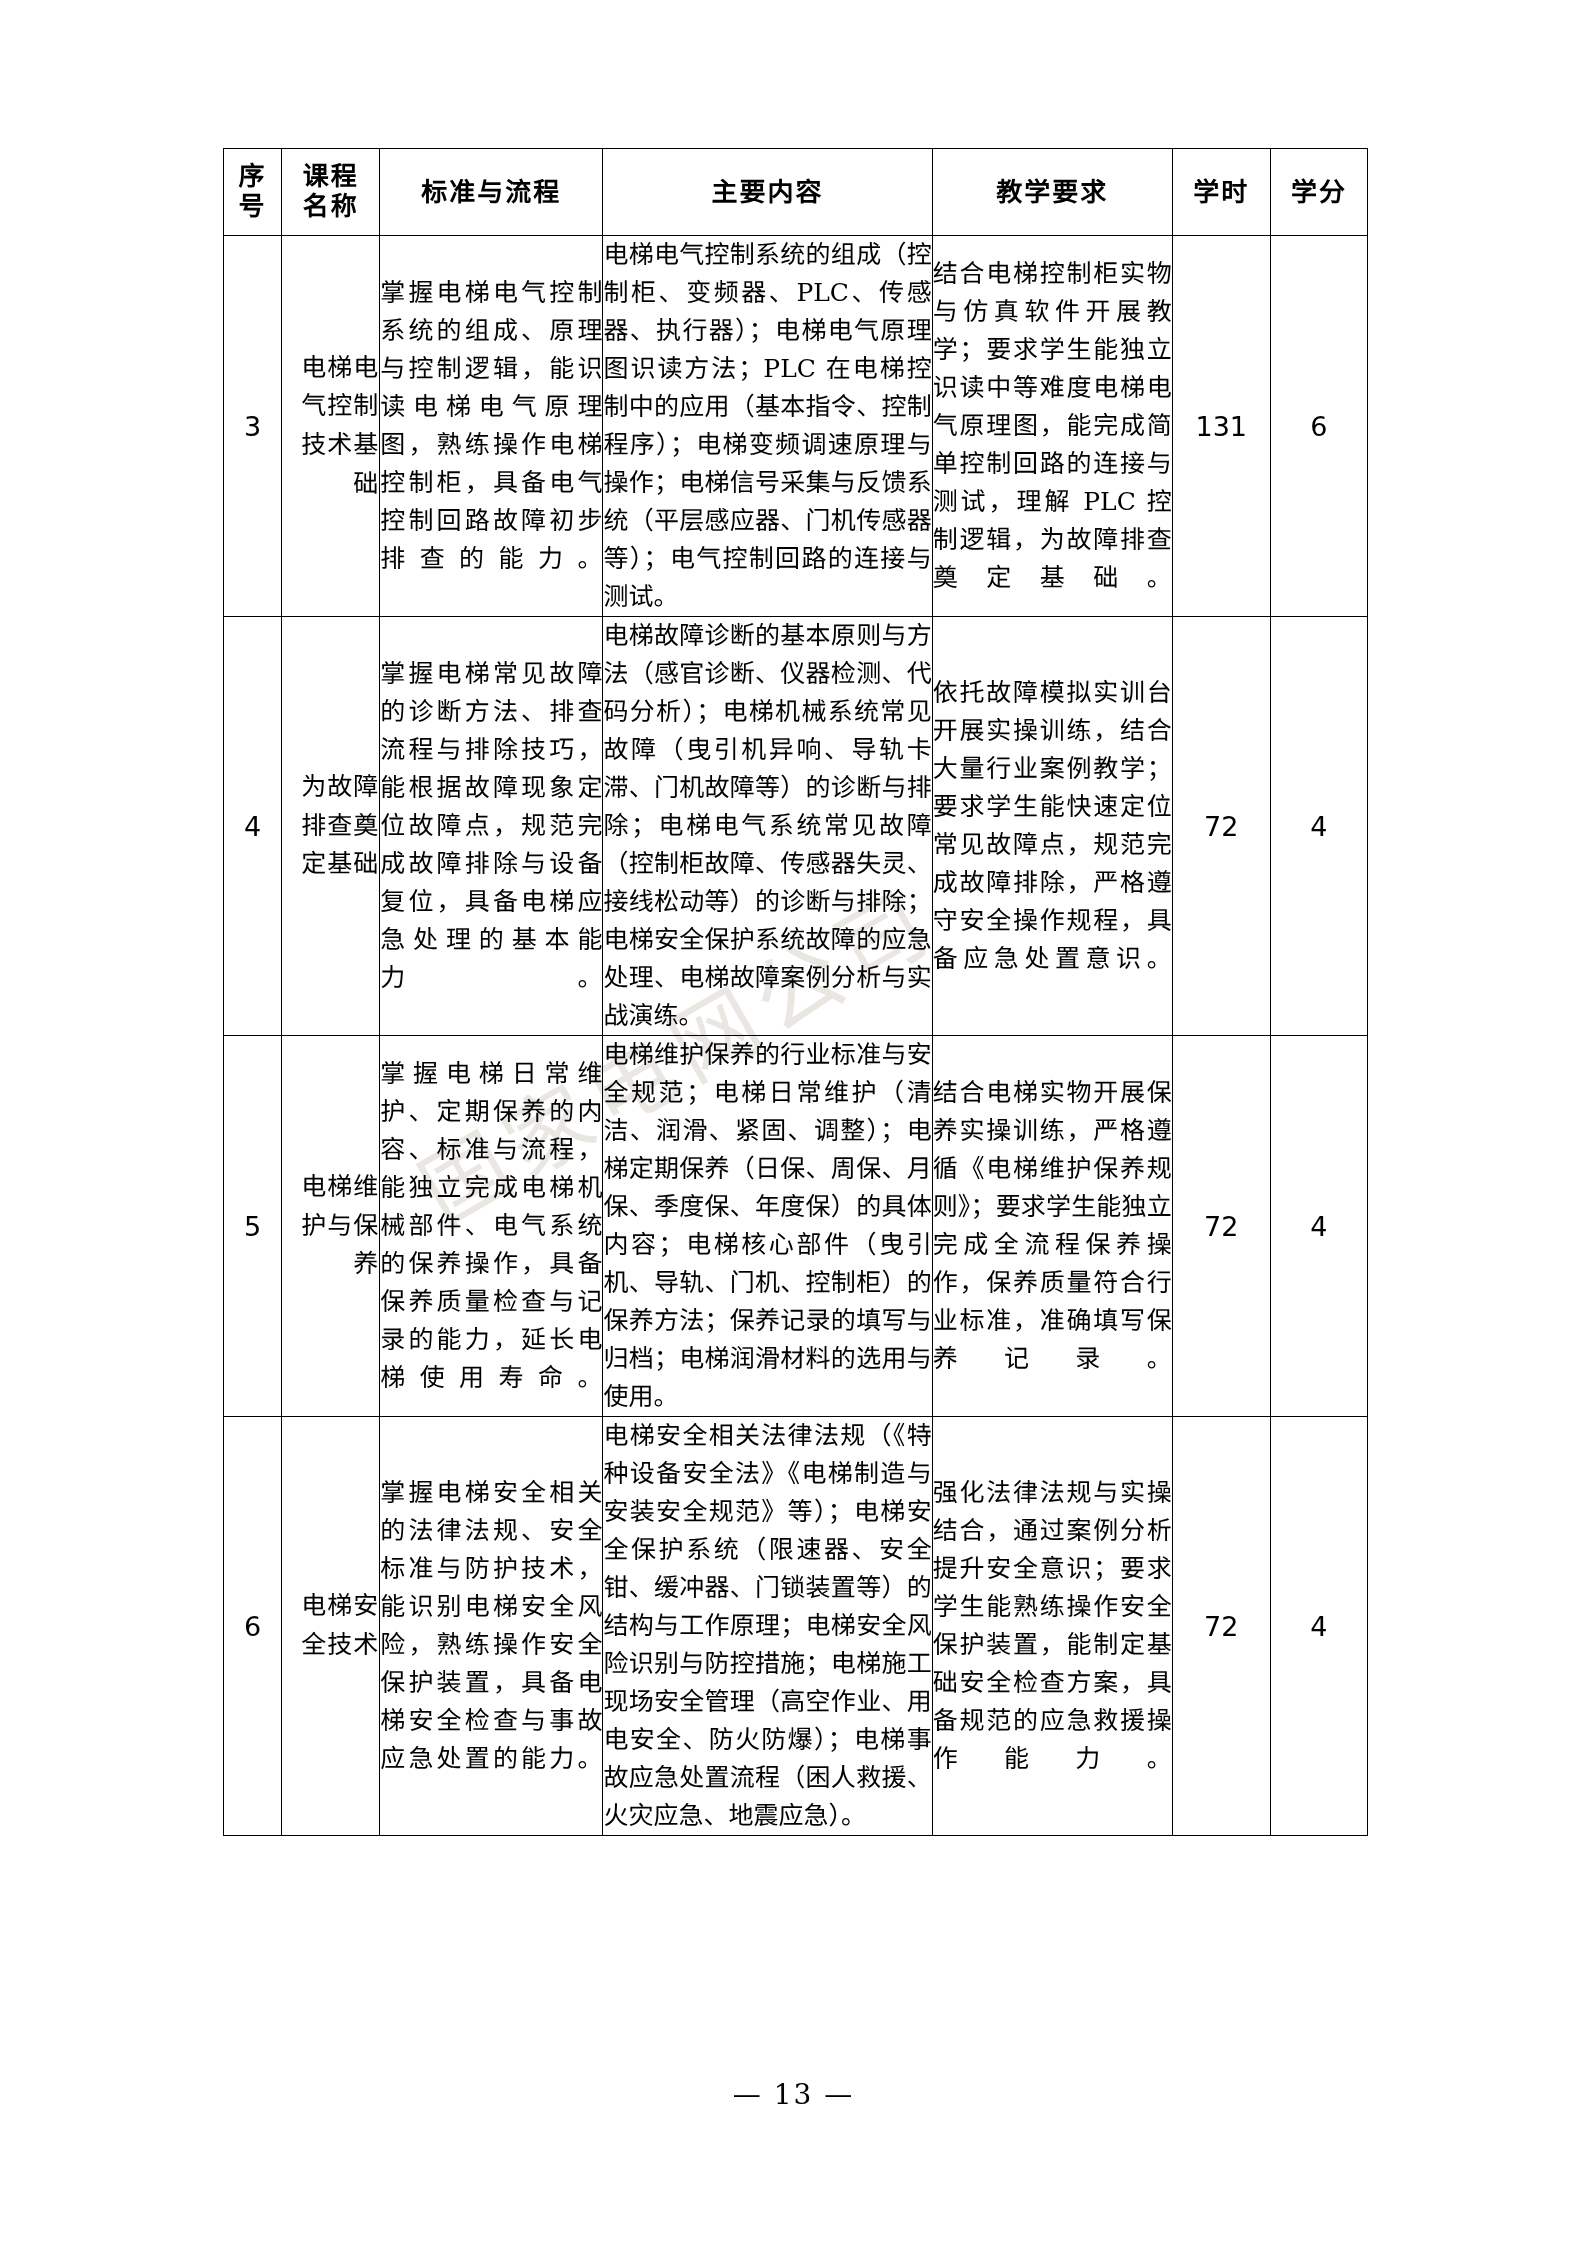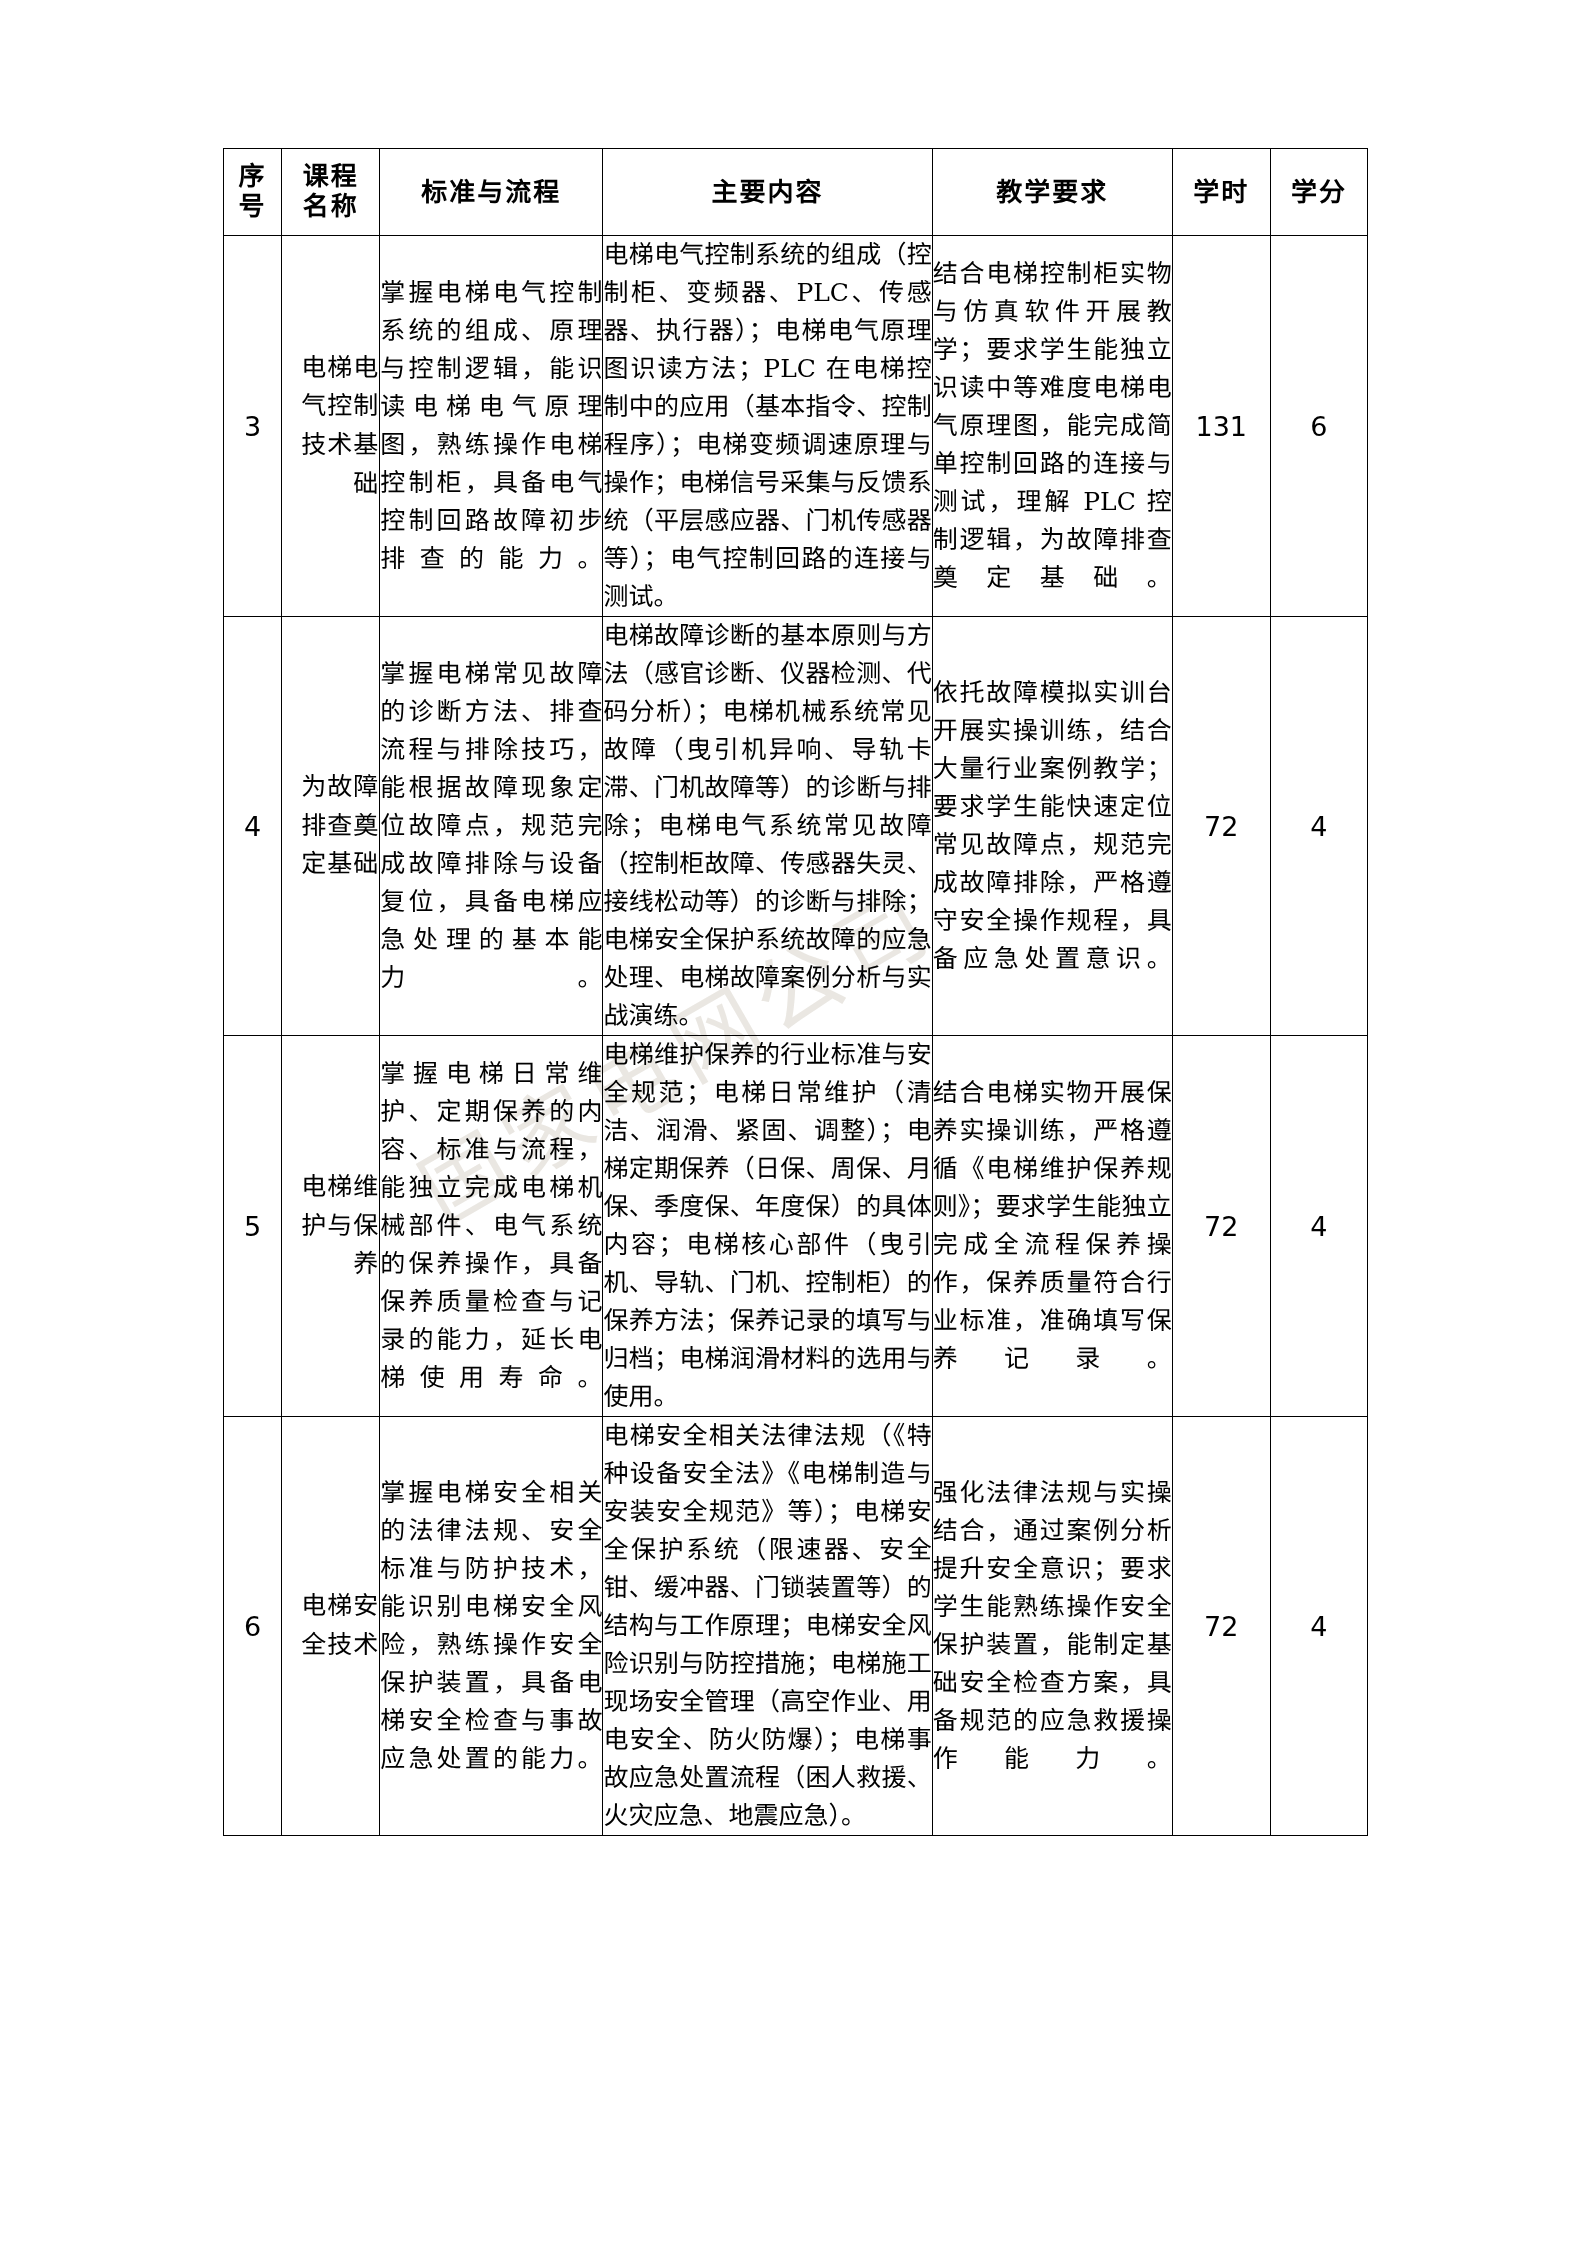--- a/index.html
+++ b/index.html
@@ -213,14 +213,15 @@
           <td class="cell-content">电梯安全相关法律法规（《特种设备安全法》《电梯制造与安装安全规范》等）；电梯安全保护系统（限速器、安全钳、缓冲器、门锁装置等）的结构与工作原理；电梯安全风险识别与防控措施；电梯施工现场安全管理（高空作业、用电安全、防火防爆）；电梯事故应急处置流程（困人救援、火灾应急、地震应急）。</td>
           <td class="cell-teach">强化法律法规与实操结合，通过案例分析提升安全意识；要求学生能熟练操作安全保护装置，能制定基础安全检查方案，具备规范的应急救援操作能力。</td>
           <td class="cell-hours">72</td>
           <td class="cell-credit">4</td>
         </tr>
 
       </tbody>
     </table>
   </div>
 
+  <div class="footer">— 13 —</div>
 
 </div>
 
 </body></html>

